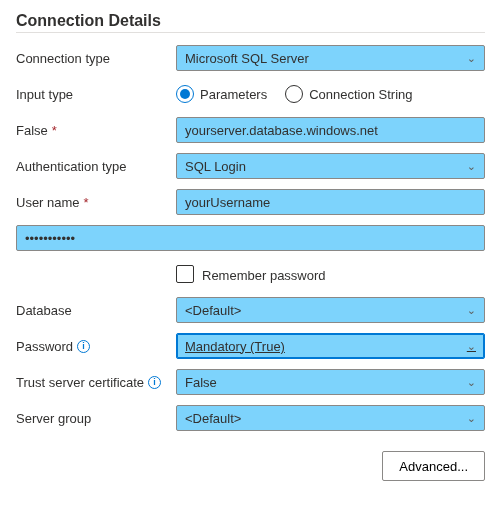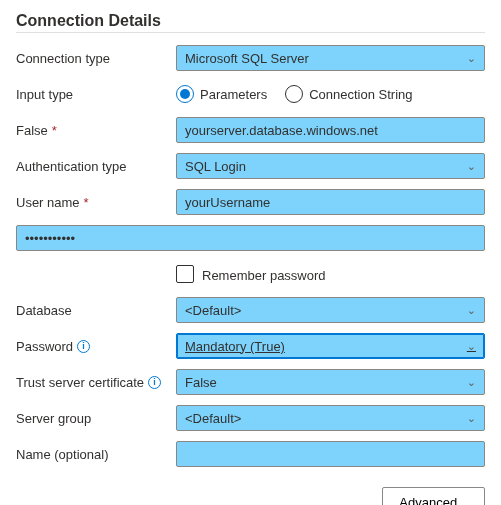--- a/index.html
+++ b/index.html
@@ -252,23 +252,17 @@
   <div class="row">
     <div class="lbl">Server group</div>
     <div class="field">
       <div class="select">
         <span>&lt;Default&gt;</span>
         <span class="chev">⌄</span>
       </div>
     </div>
   </div>
 
-  <div class="row">
-    <div class="lbl">Name (optional)</div>
-    <div class="field">
-      <input class="text-input" value="" style="">
-    </div>
-  </div>
 
   <div class="adv-row">
     <button class="btn">Advanced...</button>
   </div>
 </div>
 
 </body></html>

